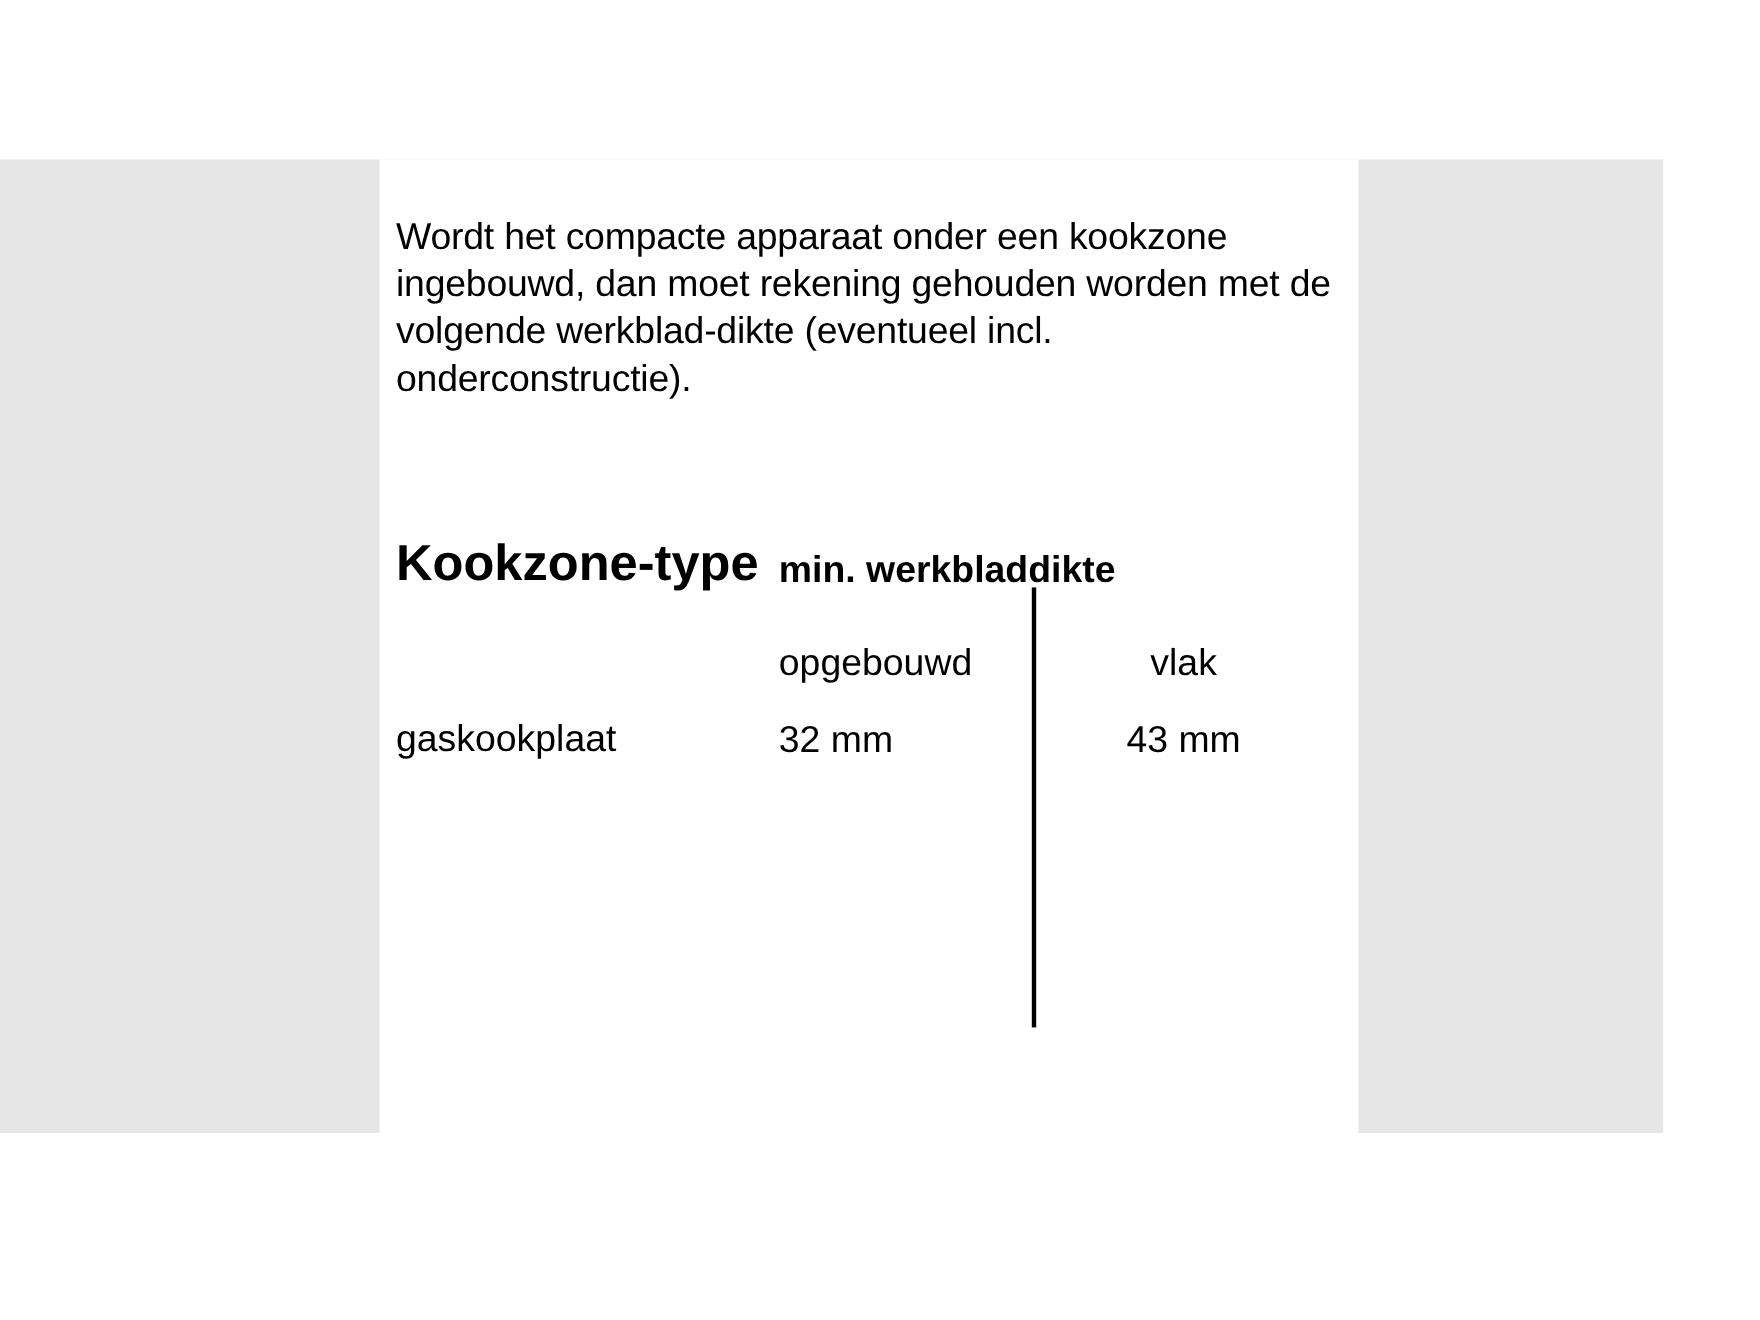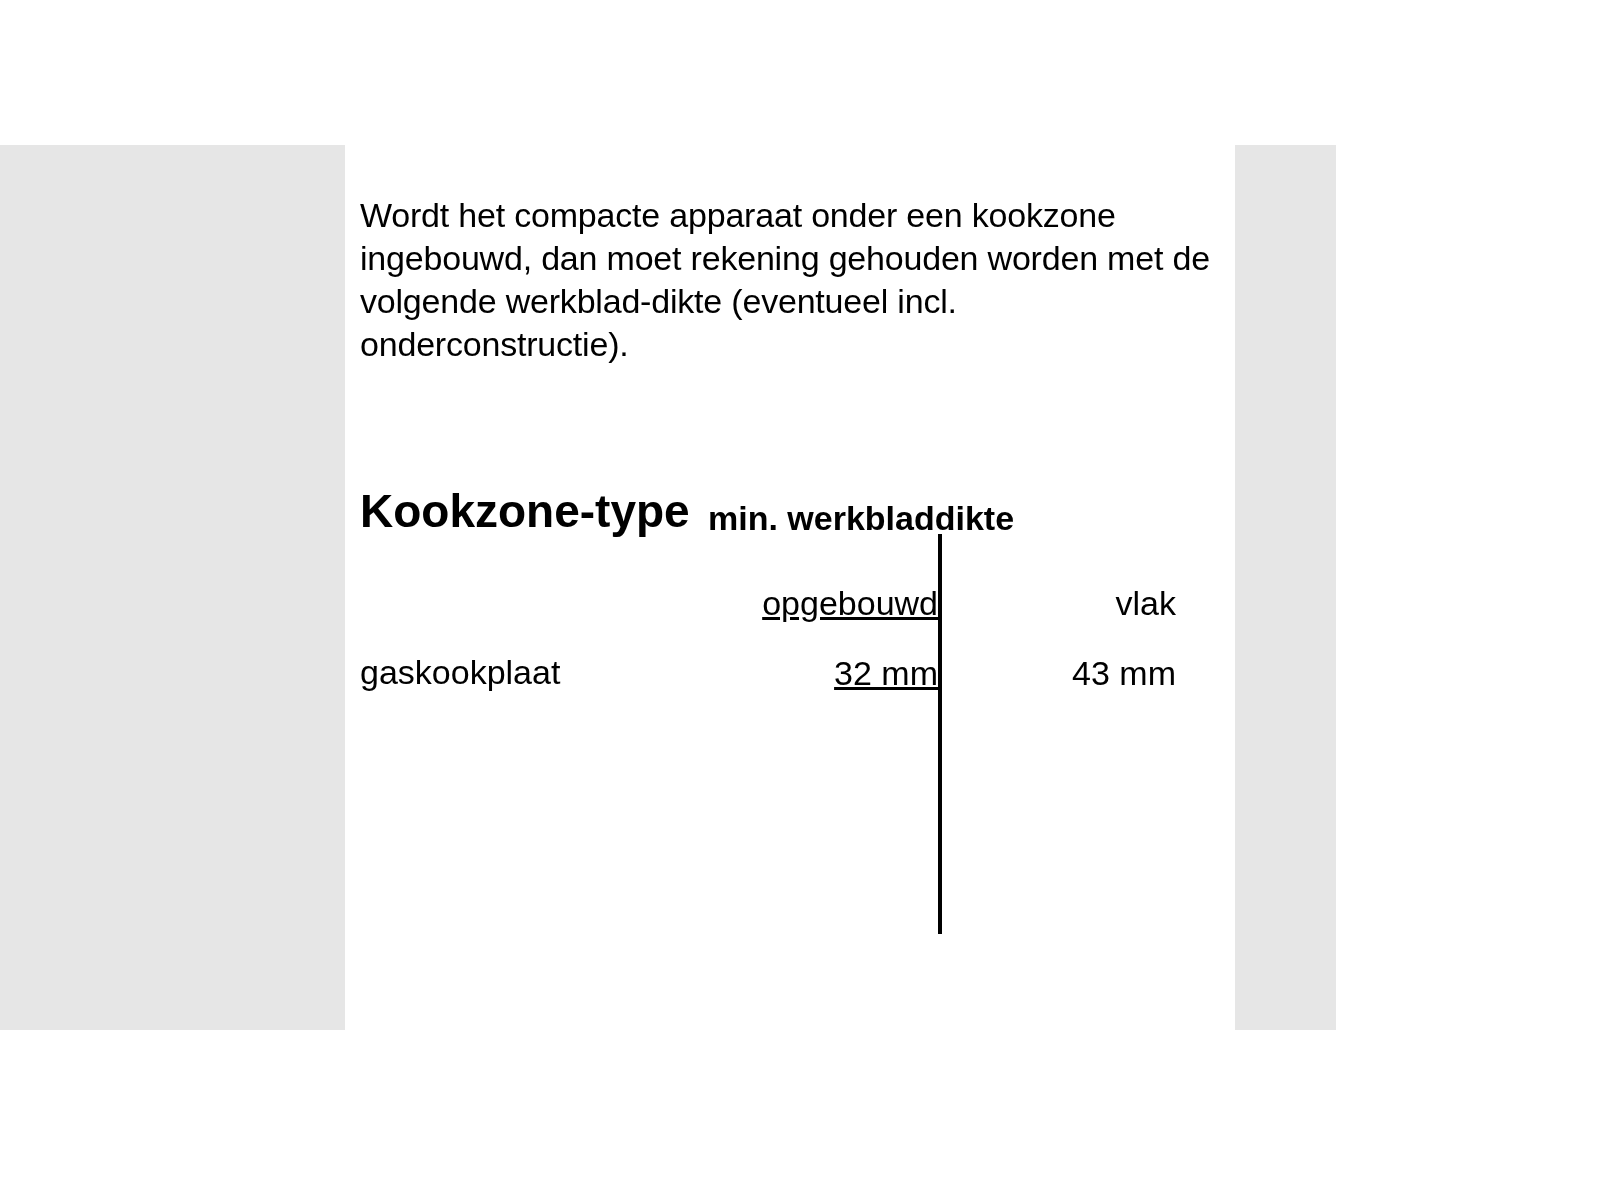--- a/index.html
+++ b/index.html
@@ -2,21 +2,21 @@
 <html><head>
 <meta charset="utf-8">
 <style>
   html, body {
     margin: 0;
     padding: 0;
     background: #ffffff;
   }
   #page {
     position: relative;
-    width: 1336px;
+    width: 1512px;
     height: 1200px;
     background: #ffffff;
     font-family: "Liberation Sans", sans-serif;
     overflow: hidden;
   }
   
   .band {
     position: absolute;
     left: 0;
     top: 145px;
@@ -53,22 +53,22 @@
   table.spec {
     border-collapse: collapse;
     font-size: 34px;
     color: #000;
   }
   table.spec td {
     padding: 0;
     vertical-align: bottom;
   }
   .col-type { width: 348px; }
-  .col-a { width: 230px; text-align: right; padding-right: 22px !important; text-decoration: underline; }
-  .col-b { width: 200px; text-align: right; padding-left: 16px !important; }
+  .col-a { width: 230px; text-align: left; padding-right: 22px !important; }
+  .col-b { width: 200px; text-align: center; padding-left: 16px !important; }
 
   .hdr-type {
     font-weight: bold;
     font-size: 46px;
     padding-bottom: 46px !important;
   }
   .hdr-min {
     font-weight: bold;
     font-size: 34px;
     padding-bottom: 46px !important;

